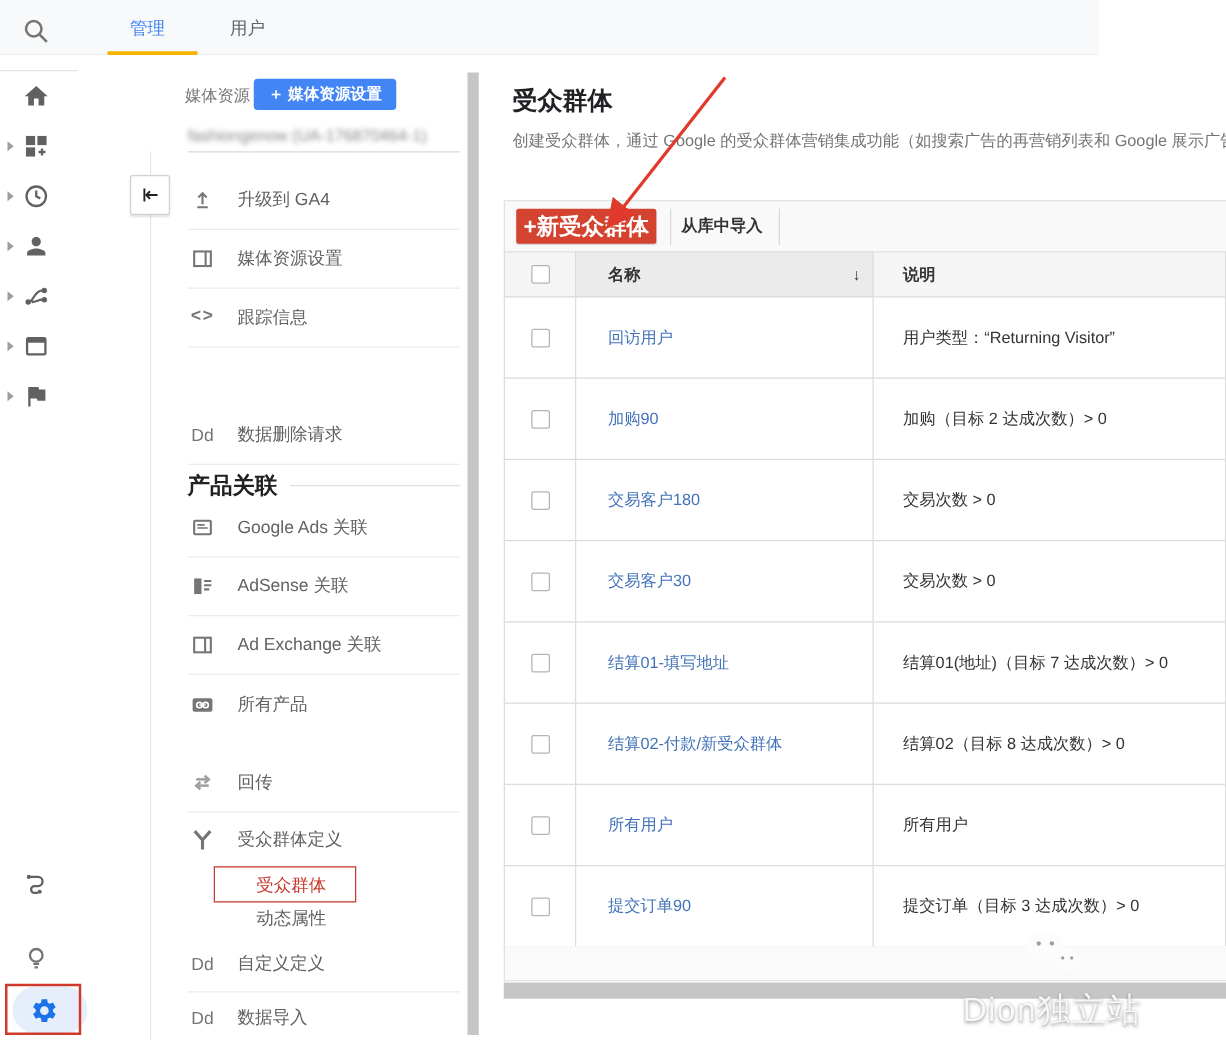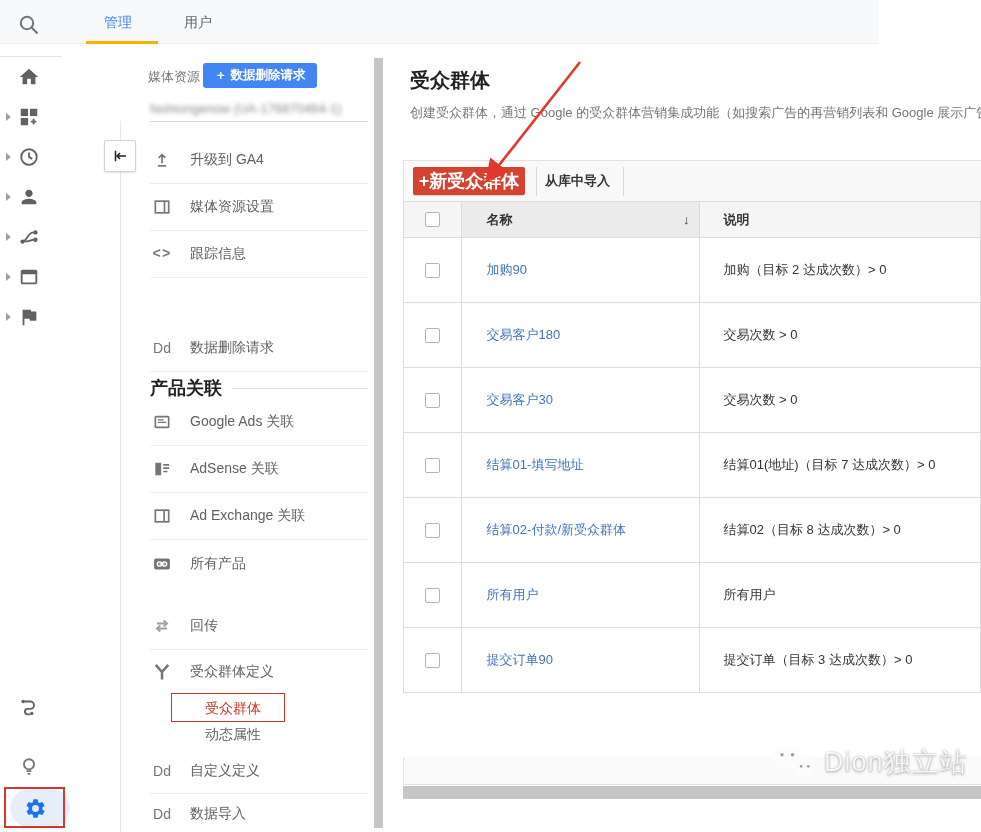--- a/index.html
+++ b/index.html
@@ -59,21 +59,21 @@
   .td-name { padding-left:25px; }
   .td-desc { padding-left:23px; color:#333; }
   .name-head { display:flex; align-items:center; justify-content:space-between; }
   .sort-arrow { font-size:13px; color:#333; }
   .cbx { width:15px; height:15px; border:1px solid #b4b4b4; border-radius:2px; background:#fff; margin:0 auto; cursor:pointer; }
   a.aud-link { color:#4272b8; text-decoration:none; cursor:pointer; }
 
   .table-footer { position:absolute; left:403px; top:757px; width:590px; height:28px; background:#fafafa; border:1px solid #e3e3e3; border-top:none; }
   .hscroll { position:absolute; left:403px; top:786px; width:578px; height:13px; background:#c6c6c6; }
 
-  .watermark { position:absolute; left:770px; top:742px; display:flex; align-items:center; gap:8px; z-index:60; }
+  .watermark { position:absolute; left:770px; top:742px; display:flex; align-items:center; gap:8px; z-index:60;flex-direction:column; }
   .watermark .wm-text { font-size:27px; color:rgba(250,250,250,.97); text-shadow:0 1px 3px rgba(0,0,0,.35), 0 0 1px rgba(0,0,0,.25); letter-spacing:1px; }
 
   .annot-arrow { position:absolute; left:460px; top:56px; width:132px; height:132px; z-index:40; pointer-events:none; }
   svg.ico { display:block; }
 </style>
 </head>
 <body>
 
 <div id="app">
 
@@ -165,21 +165,21 @@
     <svg class="ico" width="23" height="23" viewBox="0 0 24 24">
         <path d="M19.14 12.94c.04-.3.06-.61.06-.94 0-.32-.02-.64-.07-.94l2.03-1.58a.49.49 0 0 0 .12-.61l-1.92-3.32a.49.49 0 0 0-.59-.22l-2.39.96c-.5-.38-1.03-.7-1.62-.94l-.36-2.54a.48.48 0 0 0-.48-.41h-3.84a.48.48 0 0 0-.47.41l-.36 2.54c-.59.24-1.13.57-1.62.94l-2.39-.96a.49.49 0 0 0-.59.22L2.74 8.87a.49.49 0 0 0 .12.61l2.03 1.58c-.05.3-.09.63-.09.94s.02.64.07.94l-2.03 1.58a.49.49 0 0 0-.12.61l1.92 3.32c.12.22.37.29.59.22l2.39-.96c.5.38 1.03.7 1.62.94l.36 2.54c.05.24.24.41.48.41h3.84c.24 0 .44-.17.47-.41l.36-2.54c.59-.24 1.13-.56 1.62-.94l2.39.96c.22.08.47 0 .59-.22l1.92-3.32a.49.49 0 0 0-.12-.61l-2.01-1.58zM12 15.6A3.6 3.6 0 1 1 12 8.4a3.6 3.6 0 0 1 0 7.2z" fill="#1a73e8"></path>
       </svg>
   </div>
   <div class="gear-redbox"></div>
 
   <div class="nav-guide"></div>
   <div class="nav-scrollbar"></div>
 
   <span class="selector-label">媒体资源</span>
-  <button class="create-btn">＋ 数据删除请求</button>
+  <button class="create-btn">＋ 媒体资源设置</button>
   <div class="property-name">fashiongenow (UA-176870464-1)</div>
   <div class="nav-divider-top"></div>
 
   <div class="back-btn">
     <svg class="ico" width="18" height="18" viewBox="0 0 24 24">
         <path d="M6 5v14" stroke="#212121" stroke-width="2"></path>
         <path d="M20 12H8M12 8l-4 4 4 4" fill="none" stroke="#212121" stroke-width="2"></path>
       </svg>
   </div>
 
@@ -315,20 +315,27 @@
         <th class="th-name">
           <div class="name-head">
             <span>名称</span>
             <span class="sort-arrow">↓</span>
           </div>
         </th>
         <th class="th-desc">说明</th>
       </tr>
     </thead>
     <tbody>
+      <tr>
+        <td class="td-cb">
+            <div class="cbx"></div>
+          </td>
+        <td class="td-name"><a class="aud-link">回访用户</a></td>
+        <td class="td-desc">用户类型：“Returning Visitor”</td>
+      </tr>
       <tr>
         <td class="td-cb">
             <div class="cbx"></div>
           </td>
         <td class="td-name"><a class="aud-link">加购90</a></td>
         <td class="td-desc">加购（目标 2 达成次数）&gt; 0</td>
       </tr>
       <tr>
         <td class="td-cb">
             <div class="cbx"></div>

